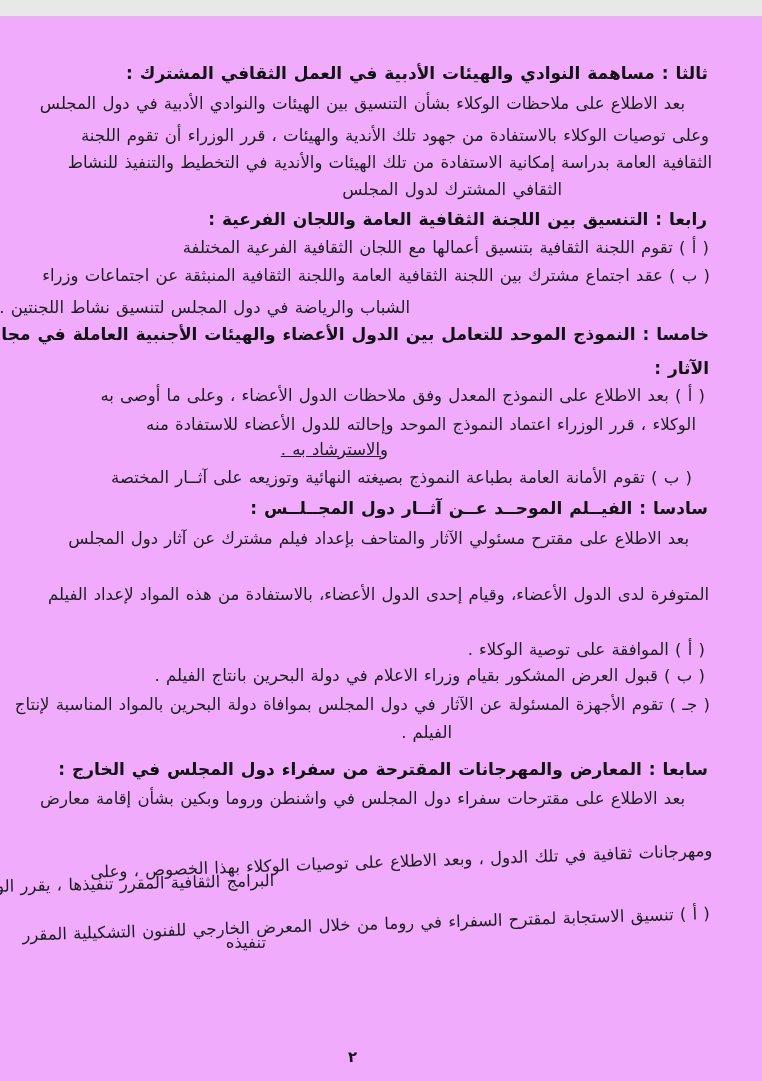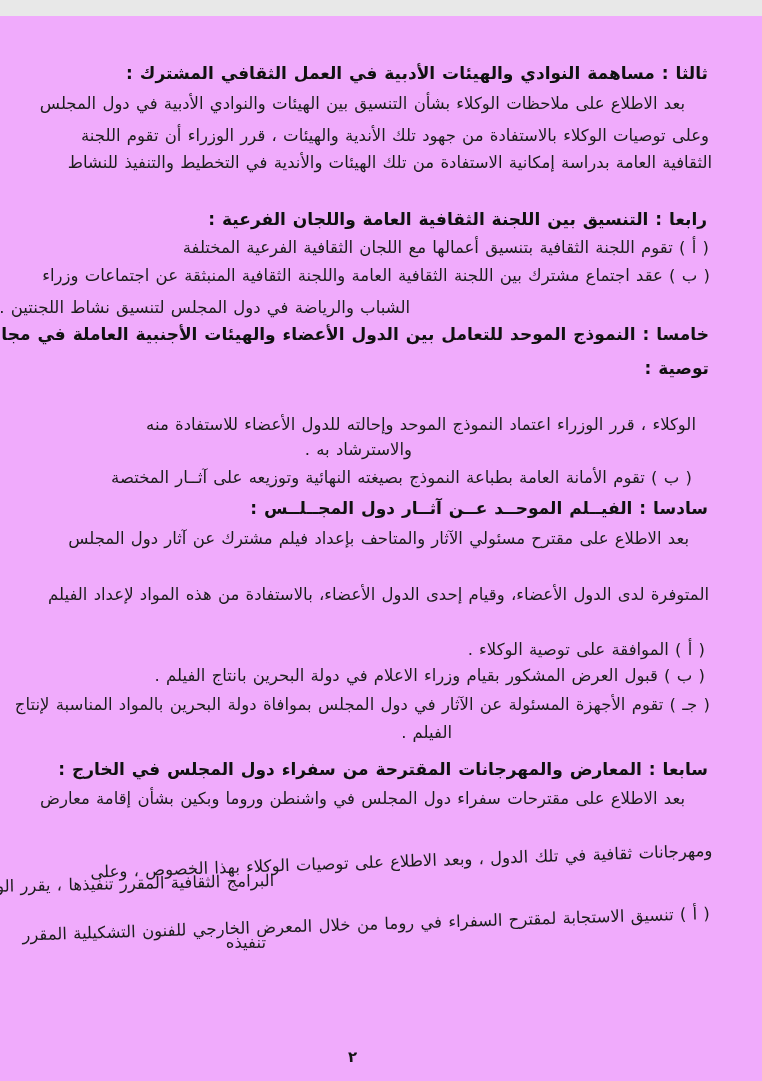--- a/index.html
+++ b/index.html
@@ -38,30 +38,32 @@
 </style>
 </head>
 <body>
 
 <div class="page">
 
   <div class="ln h" style="top:45px;  right:54px;">ثالثا : مساهمة النوادي والهيئات الأدبية في العمل الثقافي المشترك :</div>
   <div class="ln" style="top:76px;  right:77px;">بعد الاطلاع على ملاحظات الوكلاء بشأن التنسيق بين الهيئات والنوادي الأدبية في دول المجلس</div>
   <div class="ln" style="top:108px; right:53px;">وعلى توصيات الوكلاء بالاستفادة من جهود تلك الأندية والهيئات ، قرر الوزراء أن تقوم اللجنة</div>
   <div class="ln" style="top:135px; right:50px;">الثقافية العامة بدراسة إمكانية الاستفادة من تلك الهيئات والأندية في التخطيط والتنفيذ للنشاط</div>
+  <div class="ln" style="top:162px; right:200px;">الثقافي المشترك لدول المجلس</div>
 
   <div class="ln h" style="top:191px; right:55px;">رابعا : التنسيق بين اللجنة الثقافية العامة واللجان الفرعية :</div>
   <div class="ln" style="top:248px; right:52px;">( ب )  عقد اجتماع مشترك بين اللجنة الثقافية العامة واللجنة الثقافية المنبثقة عن اجتماعات وزراء</div>
   <div class="ln" style="top:220px; right:53px;">( أ )  تقوم اللجنة الثقافية بتنسيق أعمالها مع اللجان الثقافية الفرعية المختلفة</div>
   <div class="ln" style="top:280px; right:352px;padding-left:16px;">الشباب والرياضة في دول المجلس لتنسيق نشاط اللجنتين .</div>
 
   <div class="ln h" style="top:306px; right:53px;">خامسا : النموذج الموحد للتعامل بين الدول الأعضاء والهيئات الأجنبية العاملة في مجال</div>
-  <div class="ln h" style="top:340px; right:53px;">توصية :</div>
+  <div class="ln h" style="top:340px; right:53px;">الآثار :</div>
+  <div class="ln" style="top:368px; right:57px;">( أ )  بعد الاطلاع على النموذج المعدل وفق ملاحظات الدول الأعضاء ، وعلى ما أوصى به</div>
   <div class="ln" style="top:397px; right:66px;">الوكلاء ، قرر الوزراء اعتماد النموذج الموحد وإحالته للدول الأعضاء للاستفادة منه</div>
-  <div class="ln" style="top:422px; right:350px;">والاسترشاد به .</div>
+  <div class="ln" style="top:422px; right:374px;text-decoration:underline;">والاسترشاد به .</div>
   <div class="ln" style="top:450px; right:70px;">( ب )  تقوم الأمانة العامة بطباعة النموذج بصيغته النهائية وتوزيعه على آثــار المختصة</div>
 
   <div class="ln h" style="top:480px; right:54px;">سادسا : الفيــلم الموحــد عــن آثــار دول المجــلــس :</div>
   <div class="ln" style="top:511px; right:73px;">بعد الاطلاع على مقترح مسئولي الآثار والمتاحف بإعداد فيلم مشترك عن آثار دول المجلس</div>
   <div class="ln" style="top:567px; right:53px;">المتوفرة لدى الدول الأعضاء، وقيام إحدى الدول الأعضاء، بالاستفادة من هذه المواد لإعداد الفيلم</div>
   <div class="ln" style="top:622px; right:57px;">( أ )  الموافقة على توصية الوكلاء .</div>
   <div class="ln" style="top:648px; right:57px;">( ب )  قبول العرض المشكور بقيام وزراء الاعلام في دولة البحرين بانتاج الفيلم .</div>
   <div class="ln" style="top:677px; right:52px;">( جـ )  تقوم الأجهزة المسئولة عن الآثار في دول المجلس بموافاة دولة البحرين بالمواد المناسبة لإنتاج</div>
   <div class="ln" style="top:705px; right:310px;">الفيلم .</div>
 

